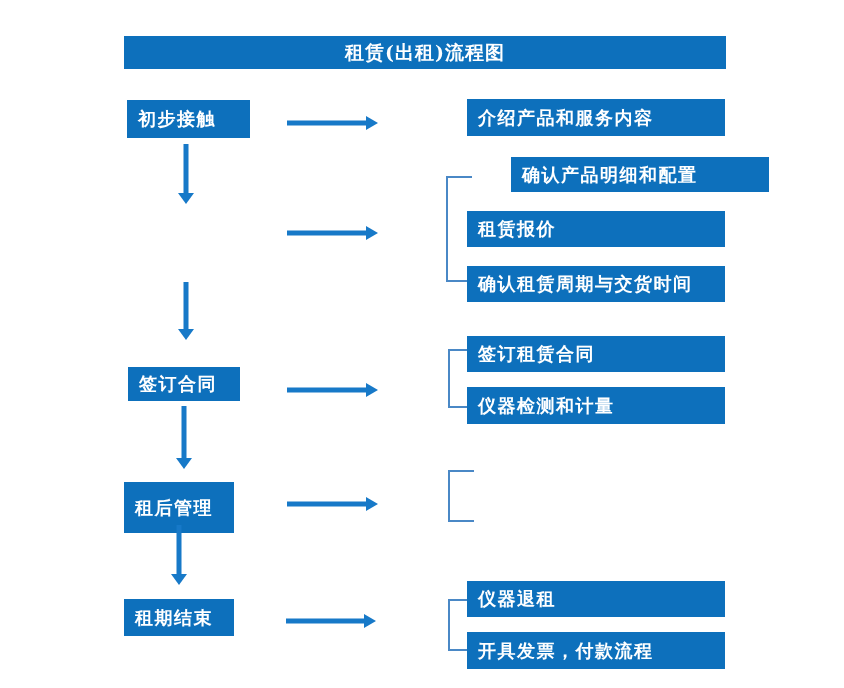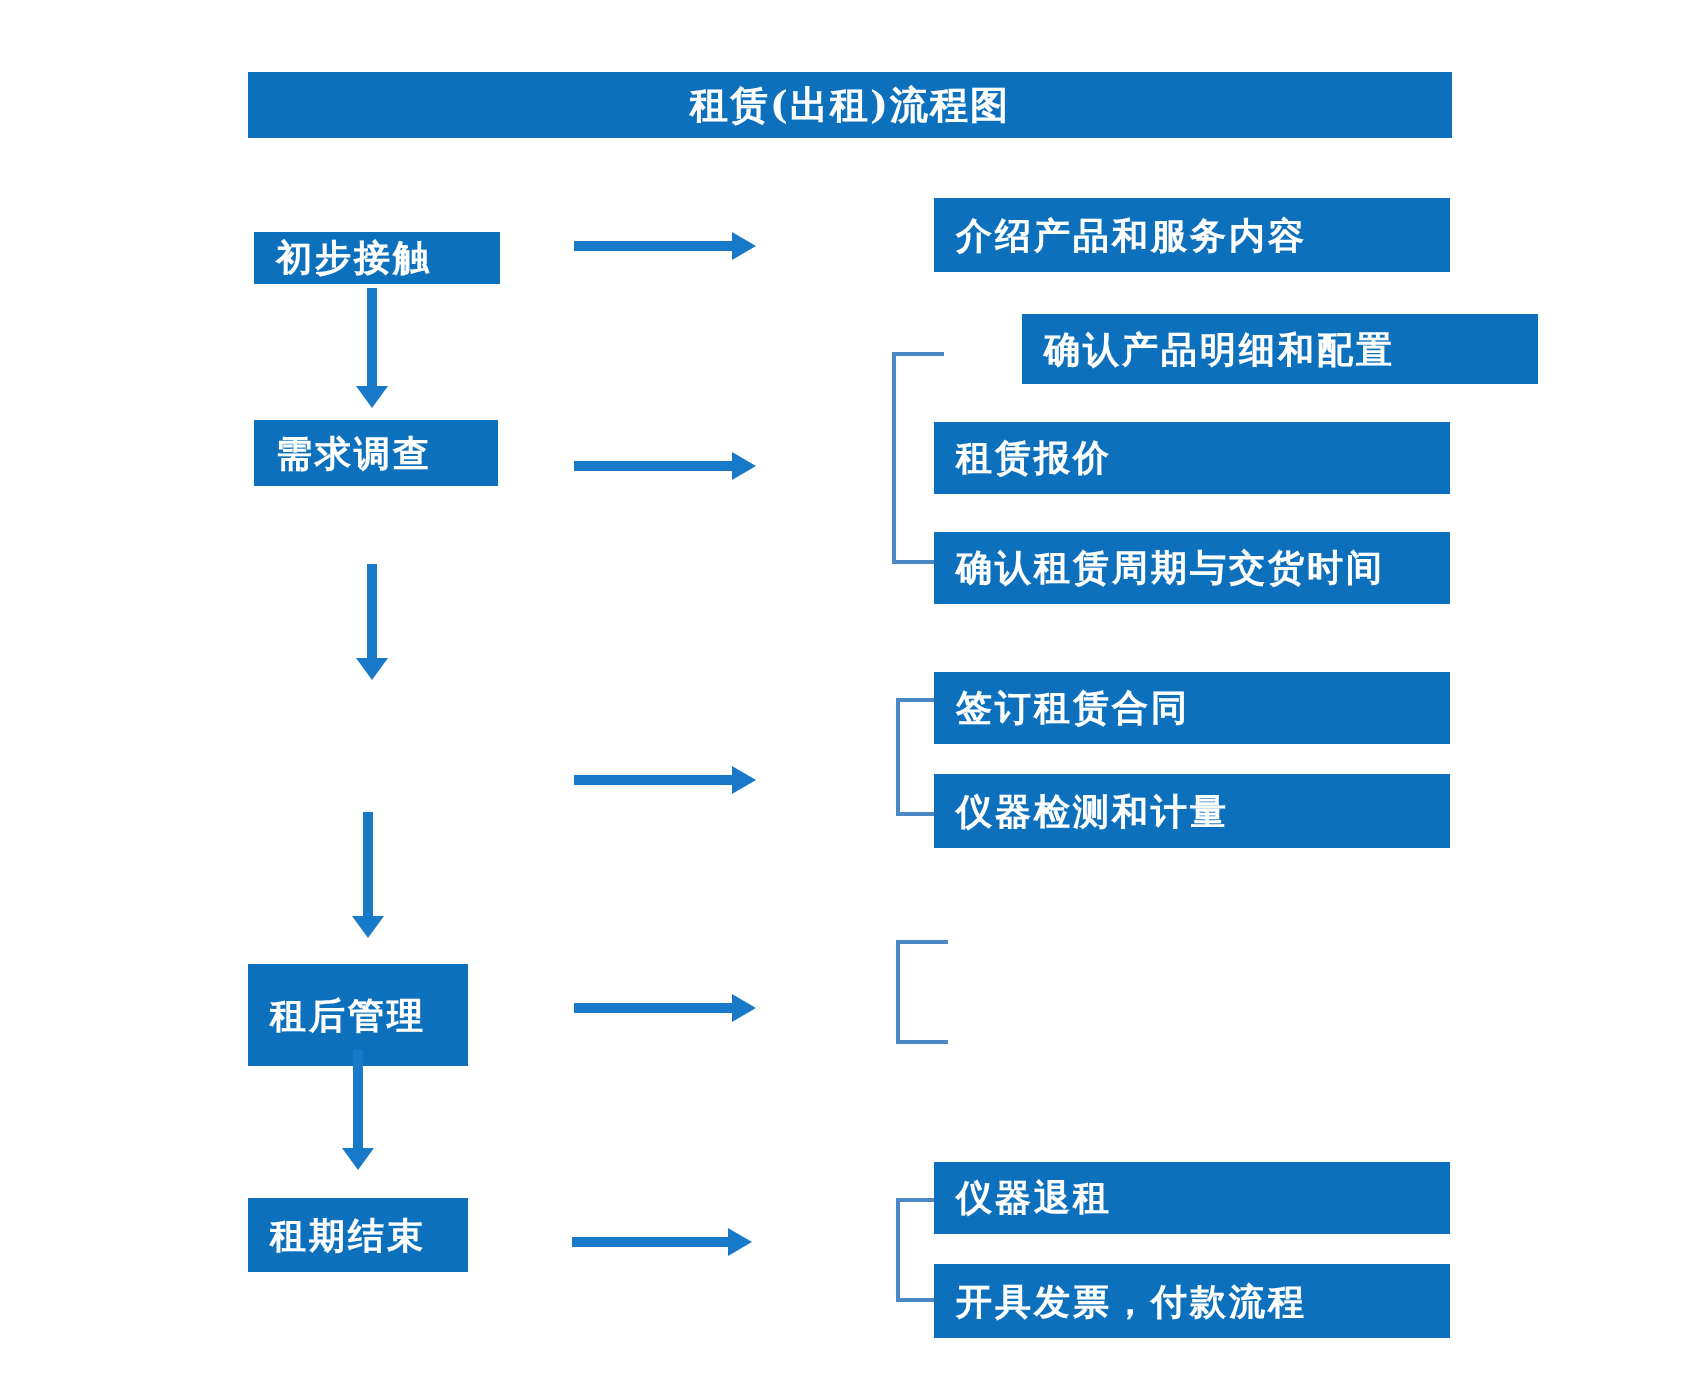--- a/index.html
+++ b/index.html
@@ -80,22 +80,22 @@
 </style>
 </head>
 <body>
 
 <div class="canvas">
 
   <div class="titlebar">
     <span>租赁(出租)流程图</span>
   </div>
 
-  <div class="box" style="left:103px;top:76px;width:123px;height:26px;margin-top:16px;">初步接触</div>
-  <div class="box" style="left:103px;top:186px;width:122px;height:33px;">需求调查</div>
+  <div class="box" style="left:103px;top:76px;width:123px;height:38px;">初步接触</div>
+  <div class="box" style="left:104px;top:343px;width:112px;height:34px;">签订合同</div>
   <div class="box" style="left:100px;top:458px;width:110px;height:51px;">租后管理</div>
   <div class="box" style="left:100px;top:575px;width:110px;height:37px;">租期结束</div>
 
   <div class="v-arrow" style="left:150px;top:120px;height:60px;"></div>
   <div class="v-arrow" style="left:150px;top:258px;height:58px;"></div>
   <div class="v-arrow" style="left:148px;top:382px;height:63px;"></div>
   <div class="v-arrow" style="left:143px;top:501px;height:60px;"></div>
 
   <div class="h-arrow" style="left:263px;top:87px;width:91px;"></div>
   <div class="h-arrow" style="left:263px;top:197px;width:91px;"></div>

